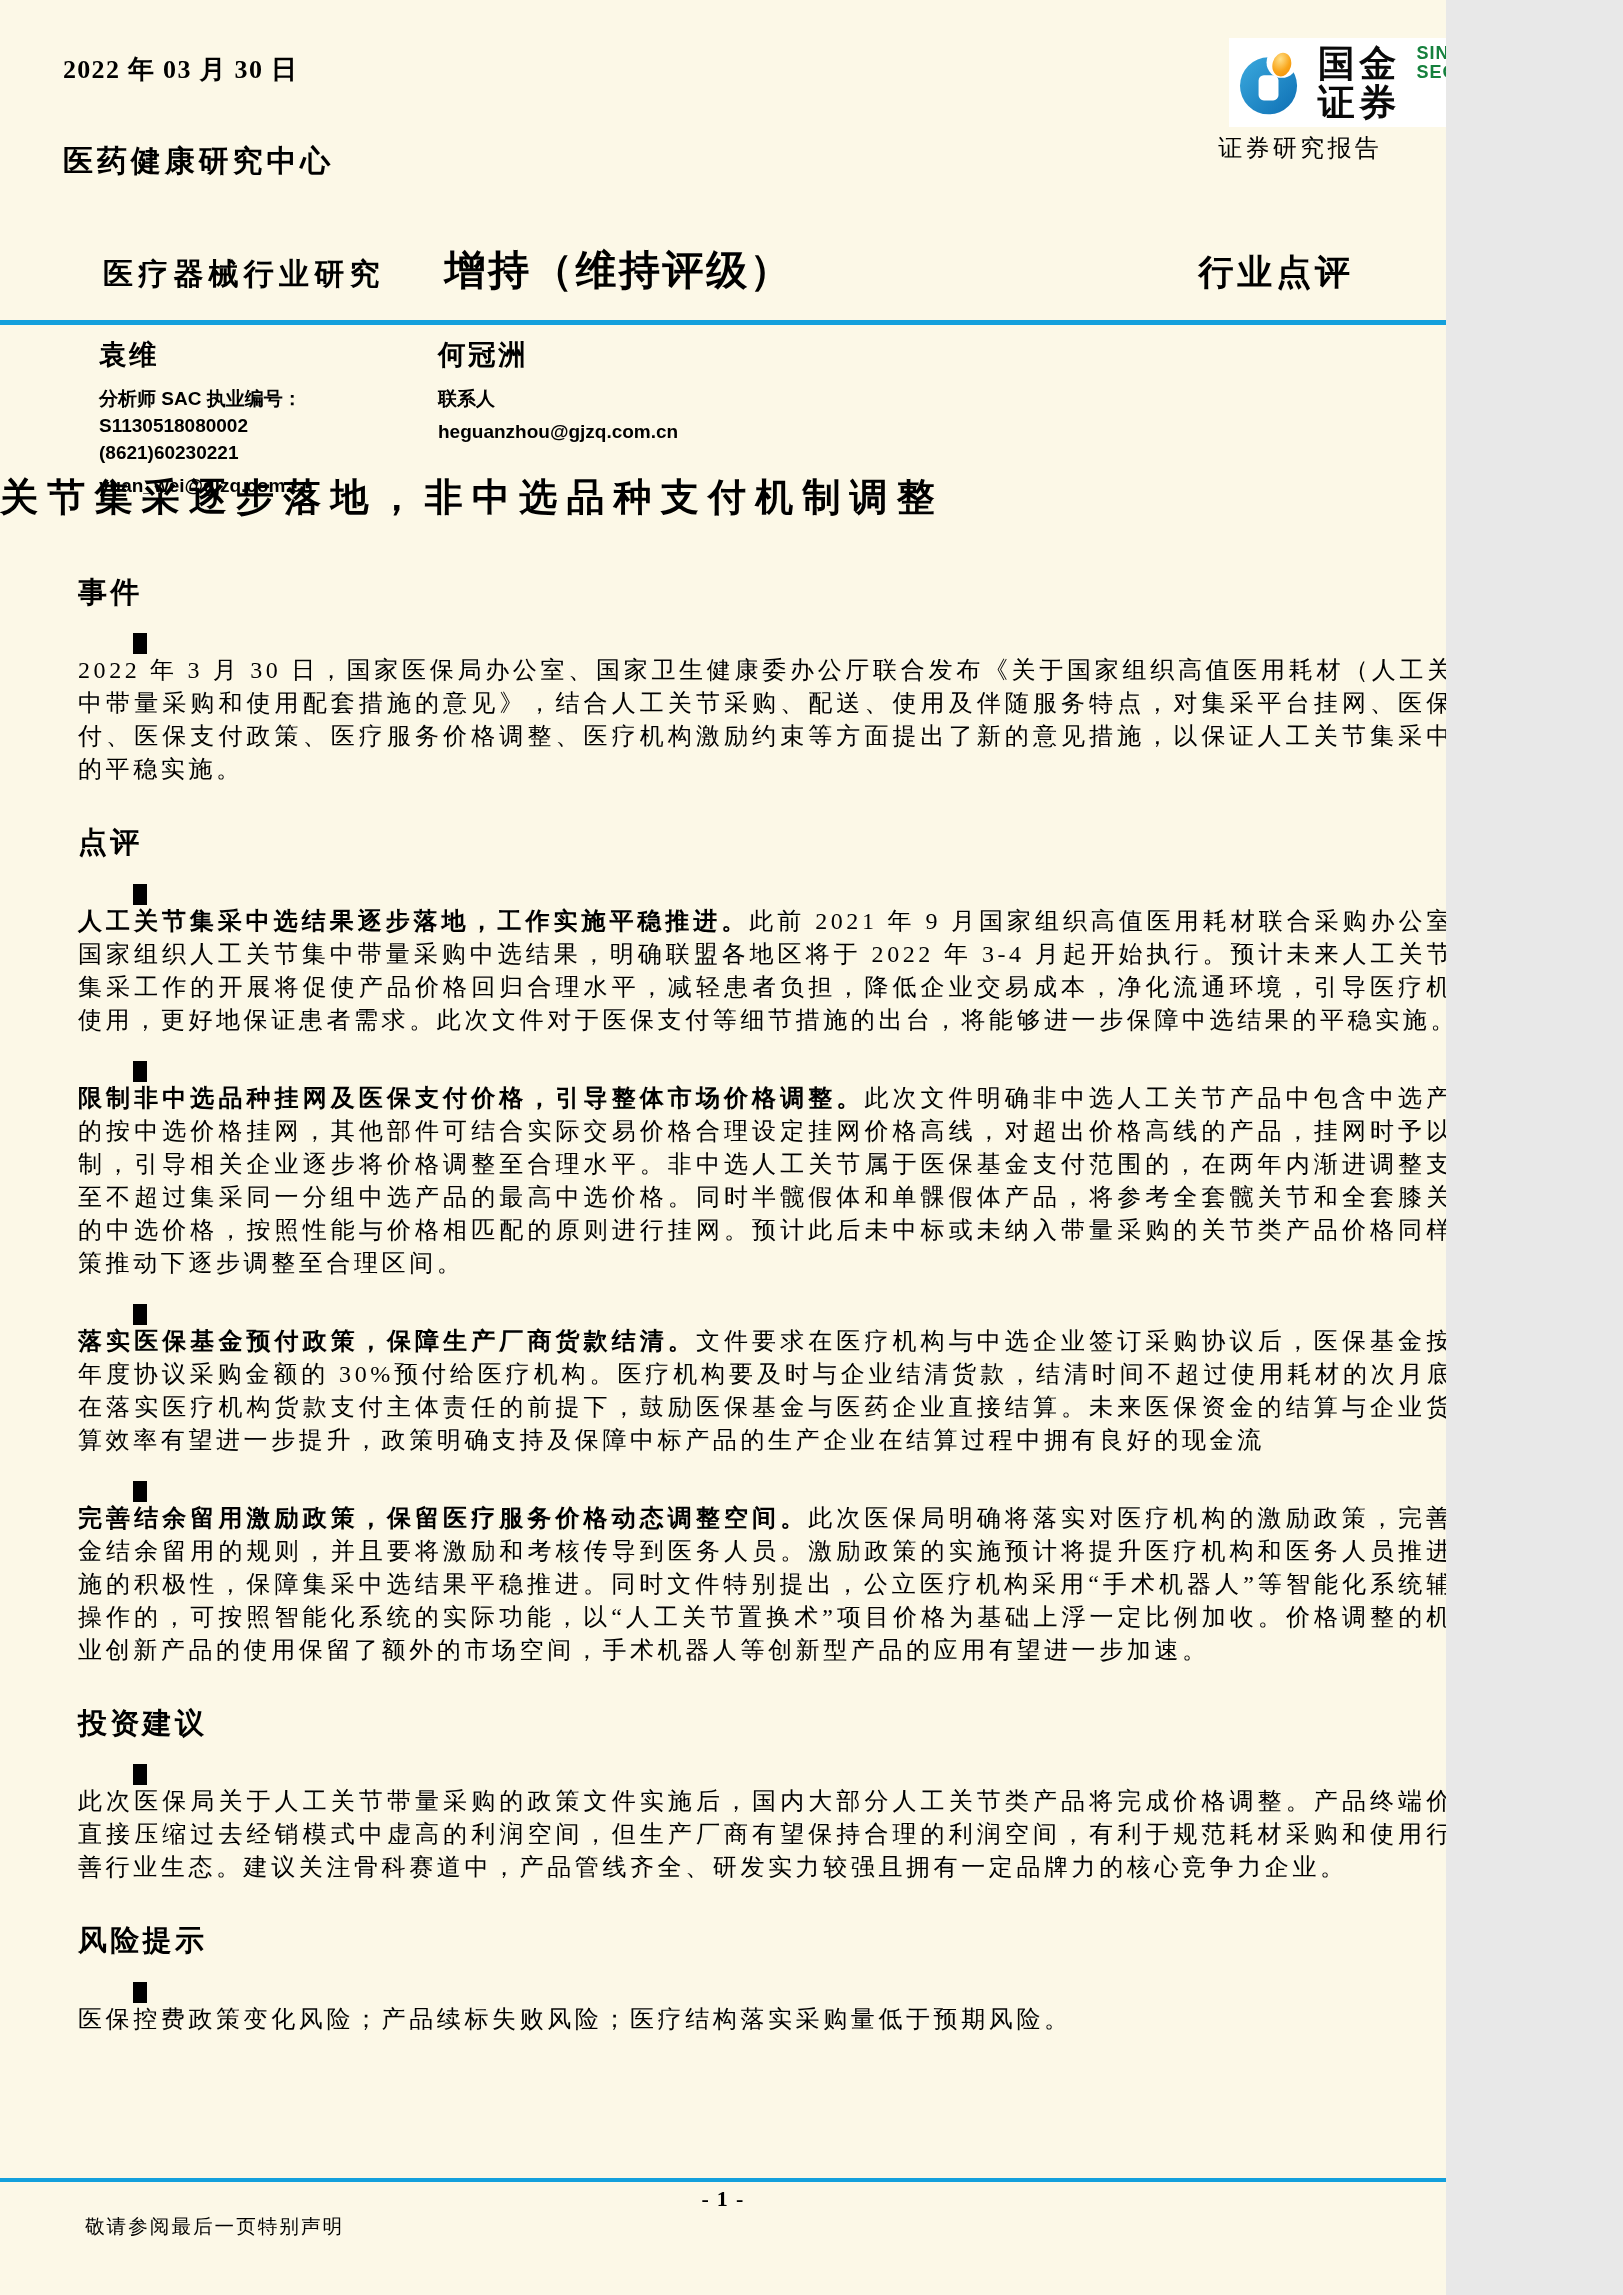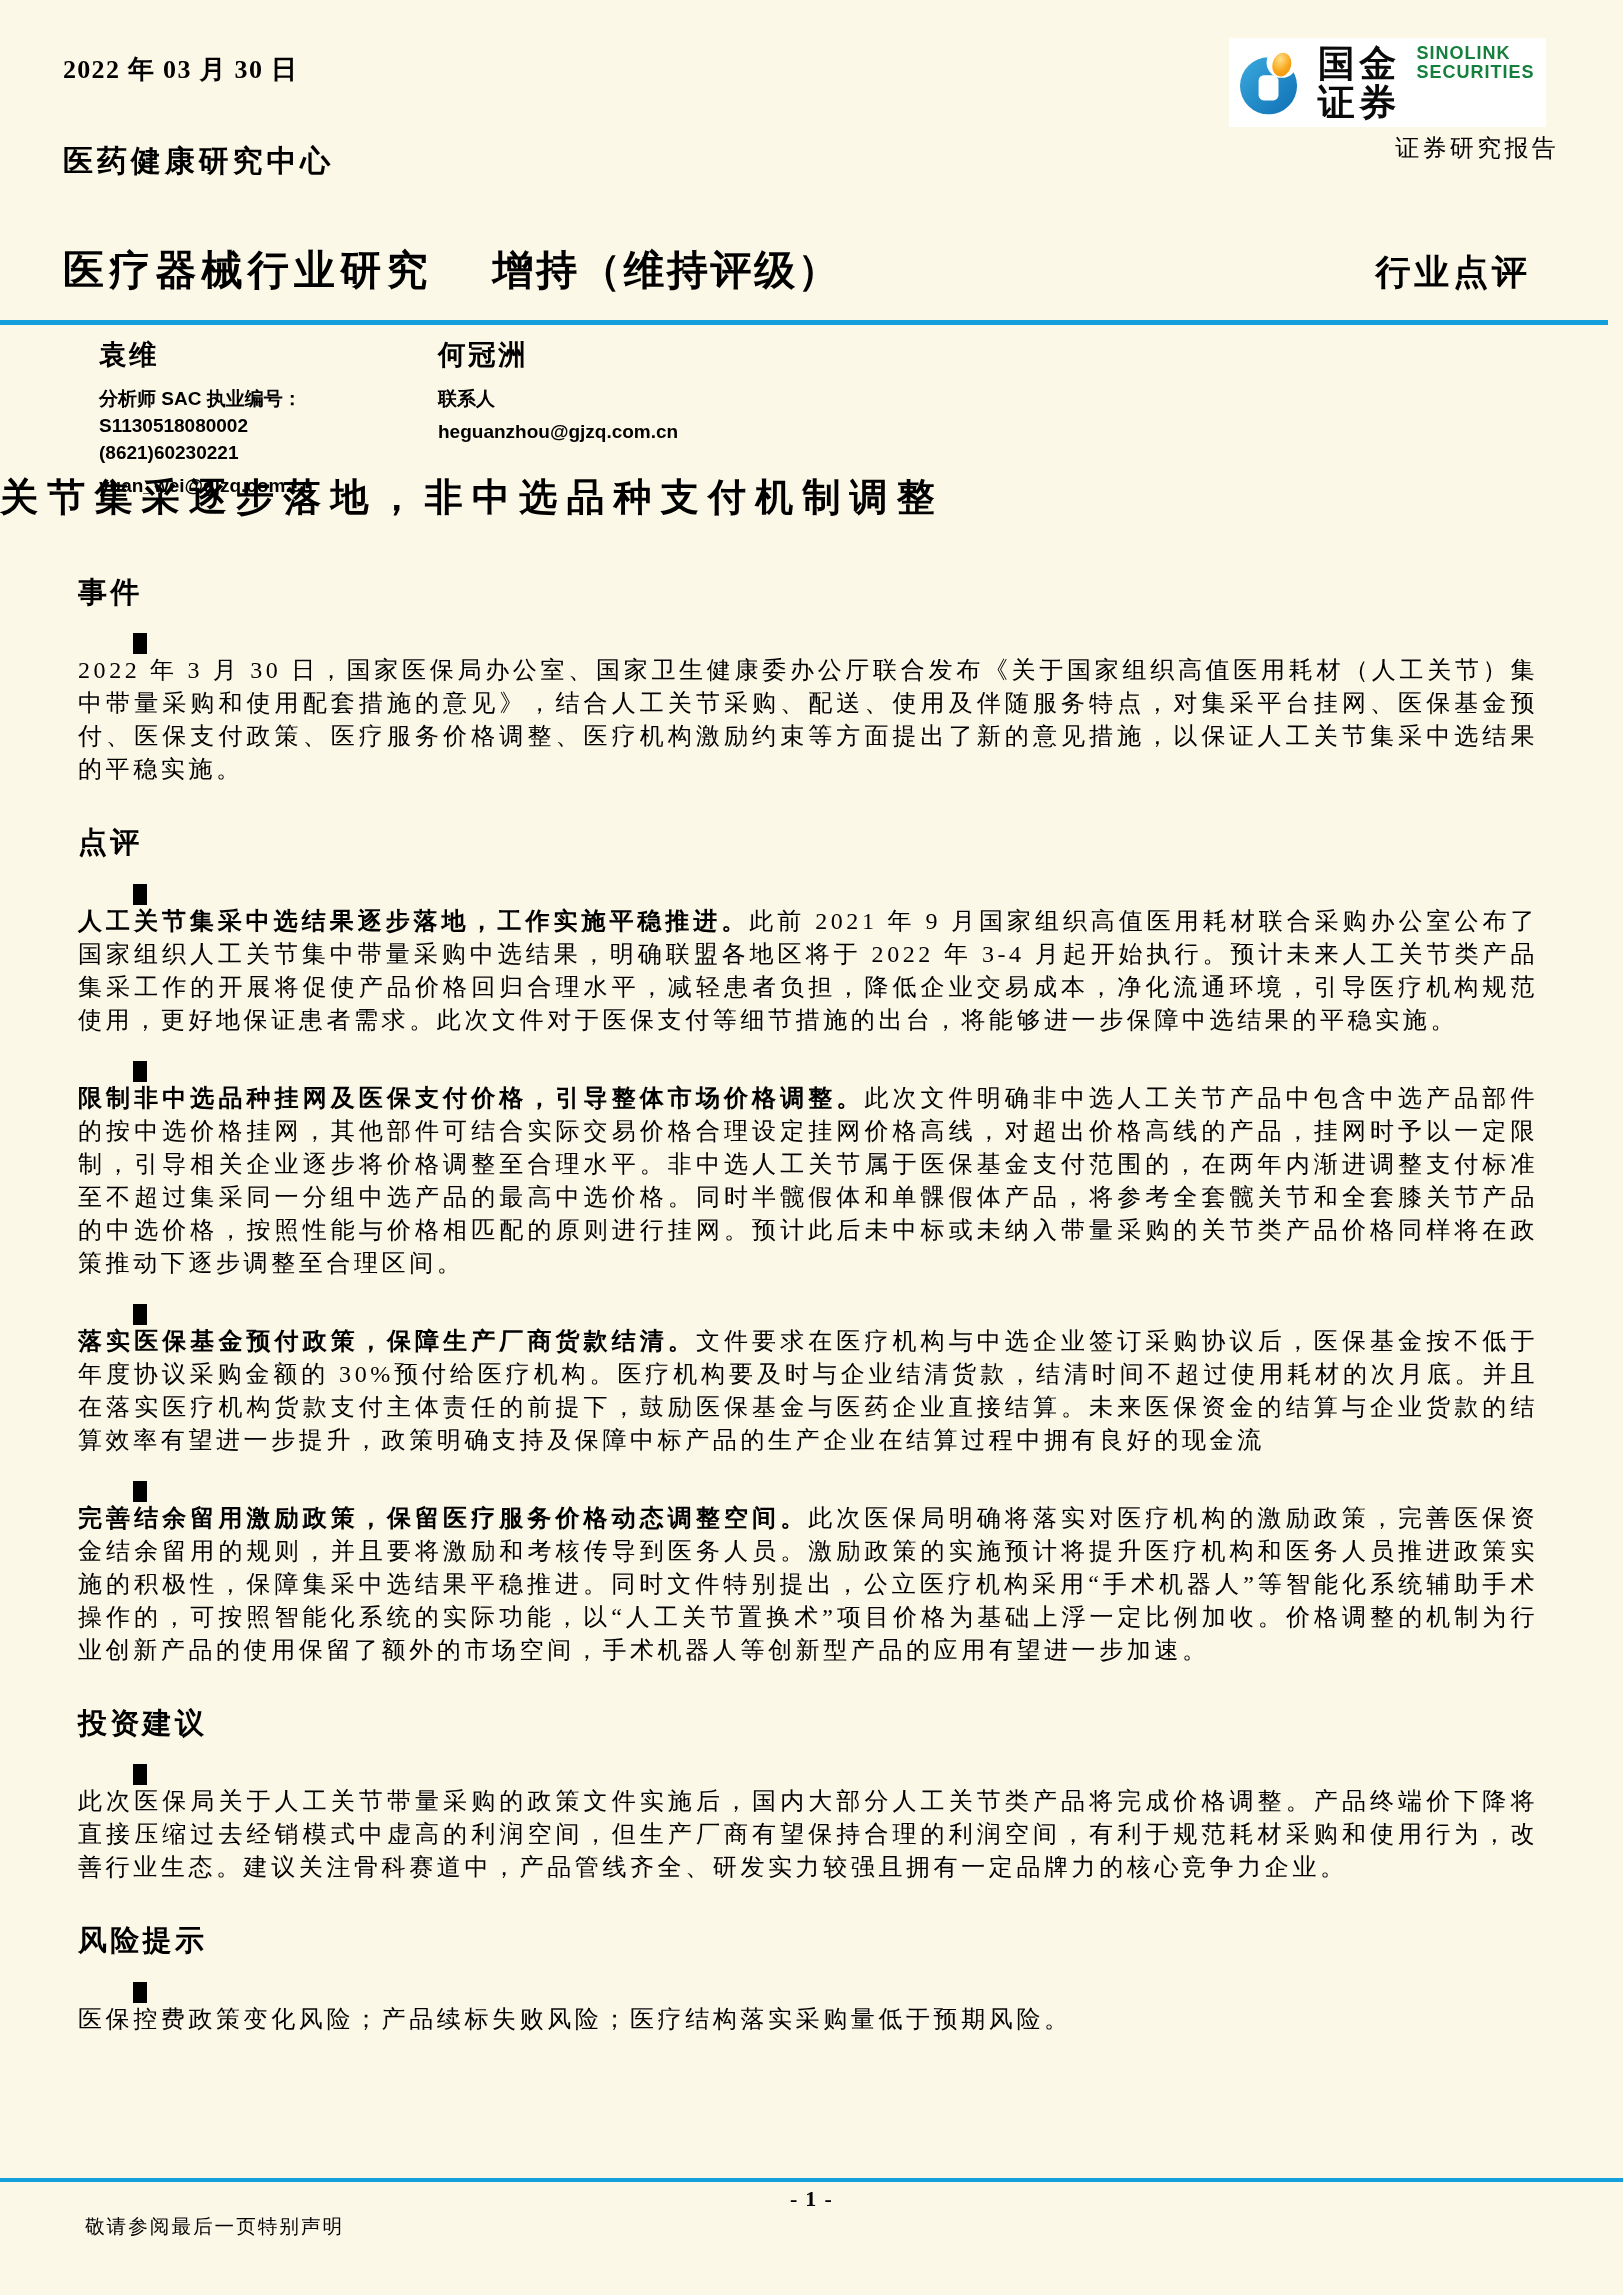--- a/index.html
+++ b/index.html
@@ -1,19 +1,19 @@
 <!DOCTYPE html>
 <html style="font-size:10.5px"><head>
 <meta charset="utf-8">
 <style>
   * { margin: 0; padding: 0; box-sizing: border-box; }
   html, body { background: #e8e8e8; }
   .page {
     position: relative;
-    width: 1623px;
+    width: 1446px;
     height: 2295px;
     background: #FCF8E7;
     font-family: "Liberation Serif", "DejaVu Serif", serif;
     color: #000;
     overflow: hidden;
   }
   
   .date {
     position: absolute; left: 63px; top: 52px;
     font-size: 26px; font-weight: bold; letter-spacing: 1.3px;
@@ -41,21 +41,21 @@
   .tagline {
     position: absolute; right: 64px; top: 132px;
     font-size: 24px; letter-spacing: 3.3px;
   }
   .title-row {
     position: absolute; left: 63px; right: 92px; top: 243px;
     display: flex; align-items: baseline;
   }
   .report-title {
     font-family: "Liberation Sans", "DejaVu Sans", sans-serif;
-    font-size: 41px; font-weight: bold; letter-spacing: 5.2px;
+    font-size: 30px; font-weight: bold; letter-spacing: 5.2px; margin-left: 40px;
   }
   .rating {
     font-family: "Liberation Sans", "DejaVu Sans", sans-serif;
     font-size: 41px; font-weight: bold; letter-spacing: 2.6px; margin-left: 60px;
   }
   .report-type {
     margin-left: auto;
     font-size: 35px; font-weight: bold; letter-spacing: 3.9px;
   }
   .header-rule {

